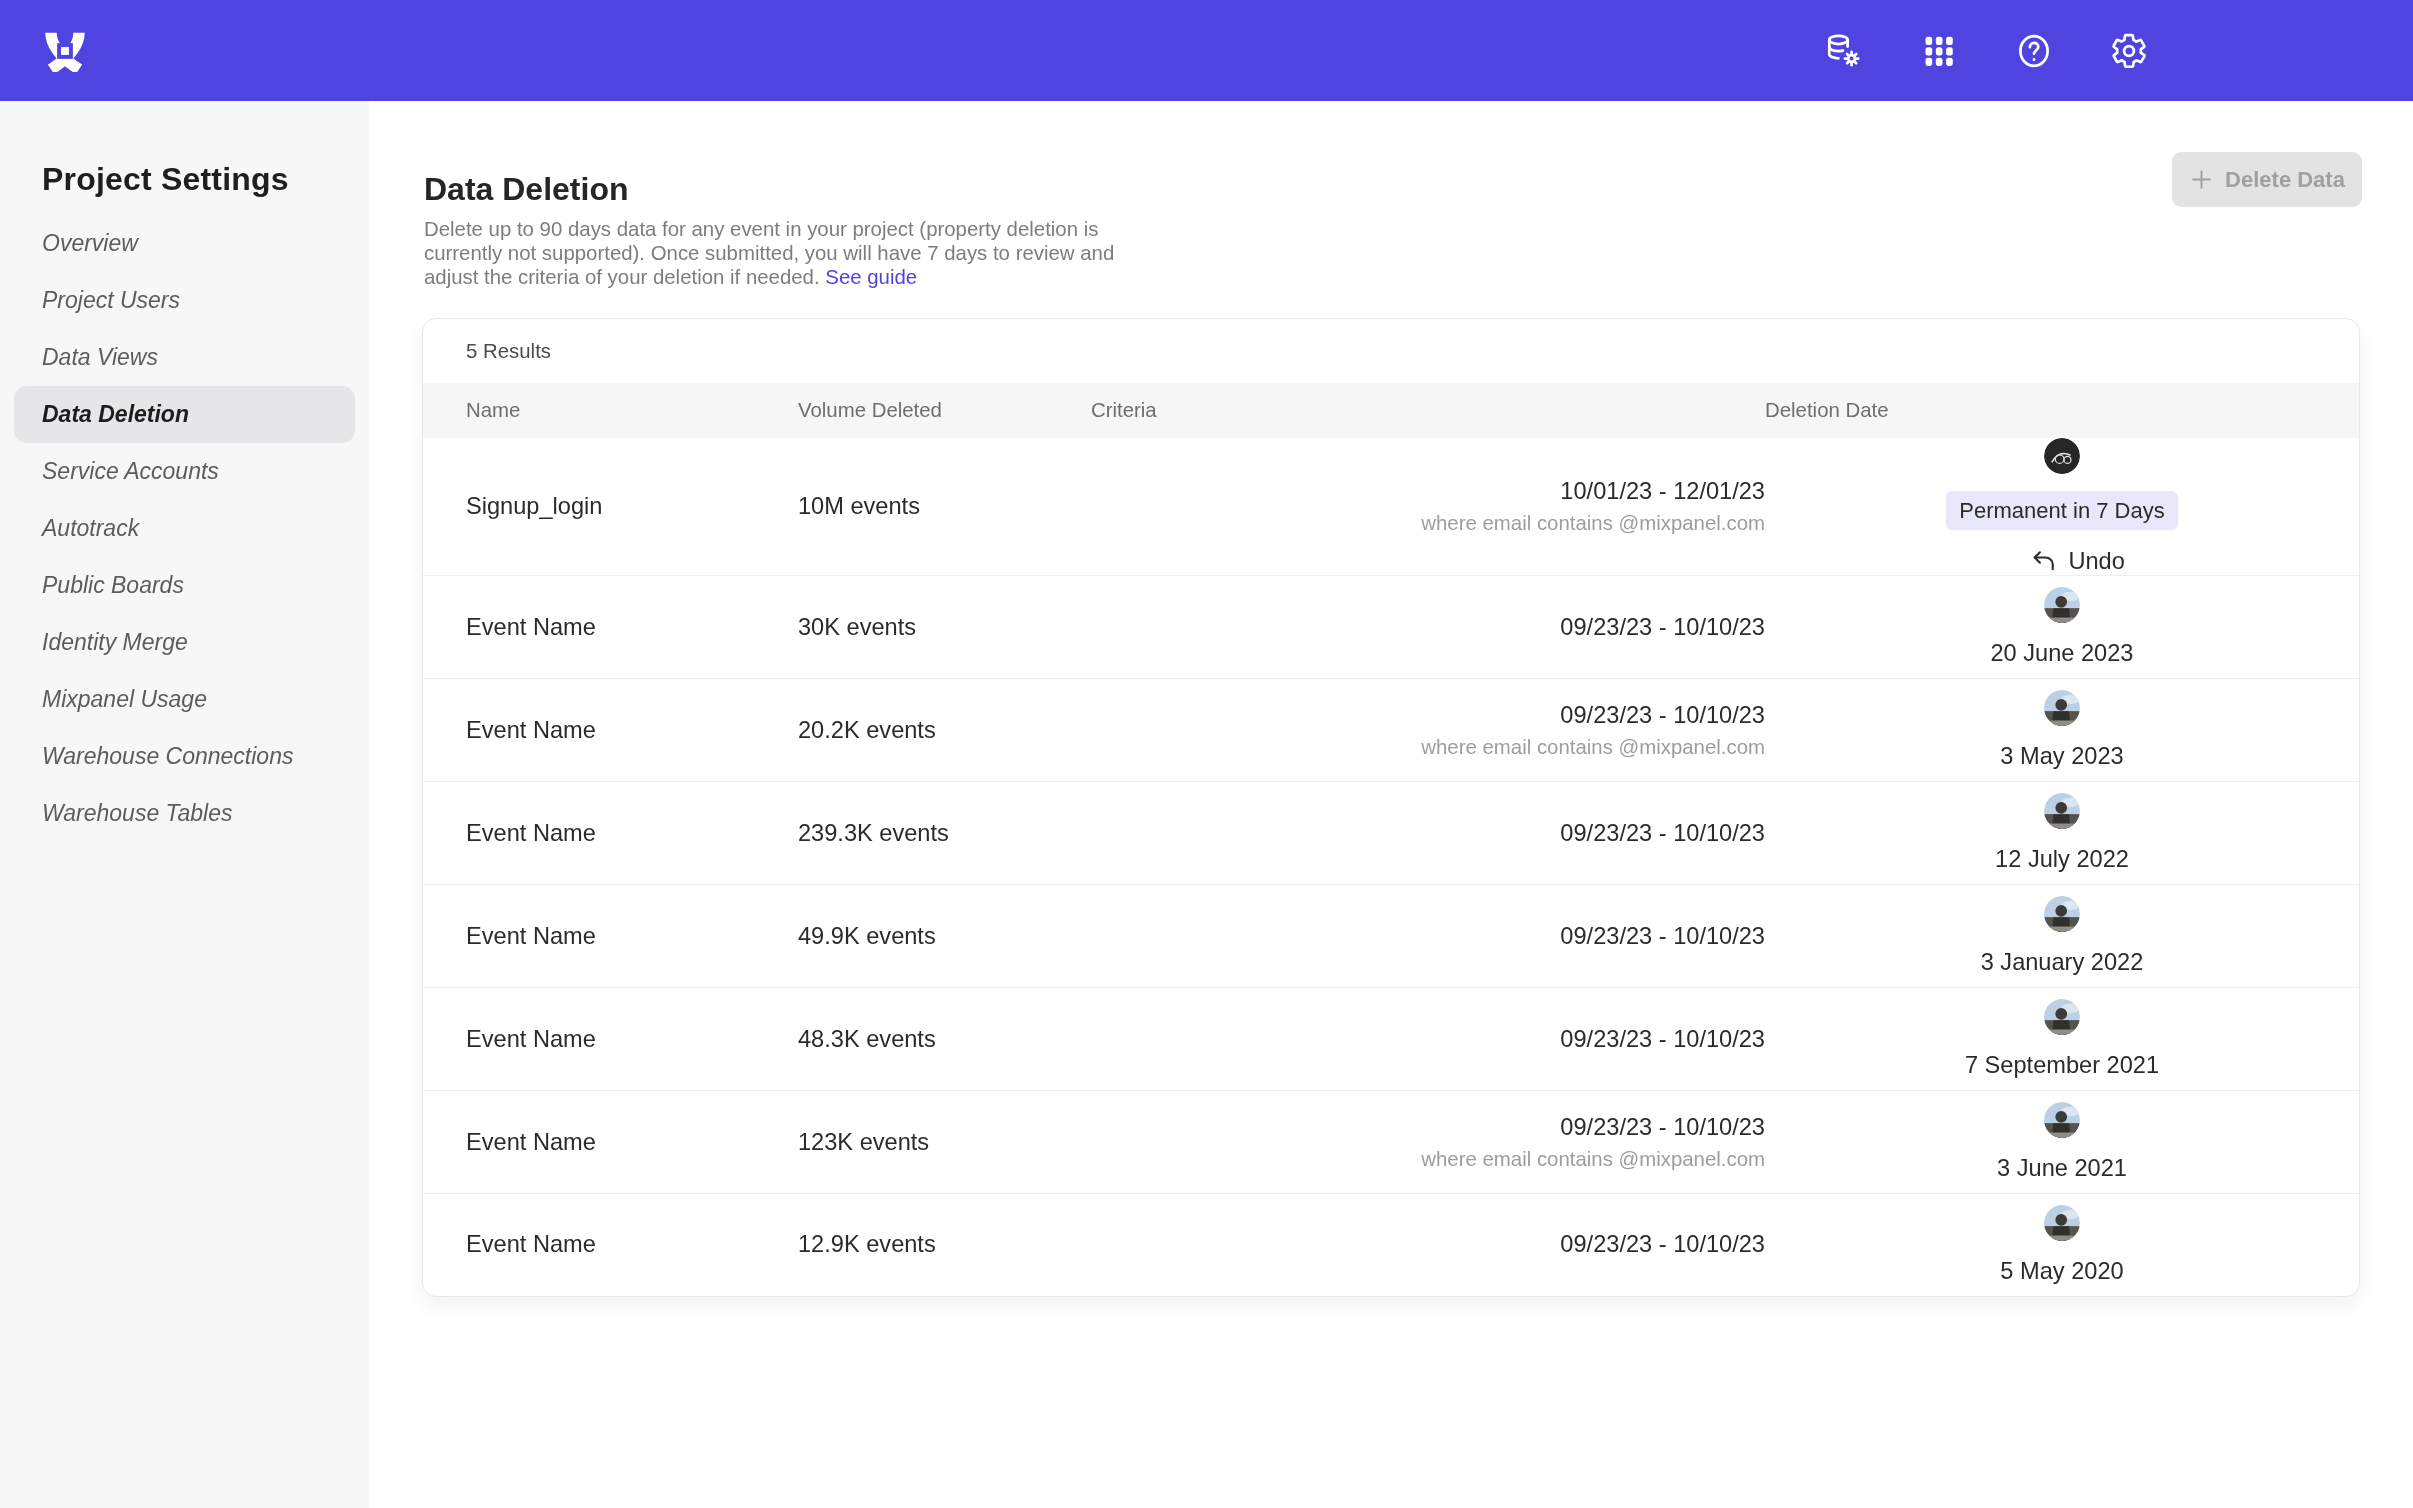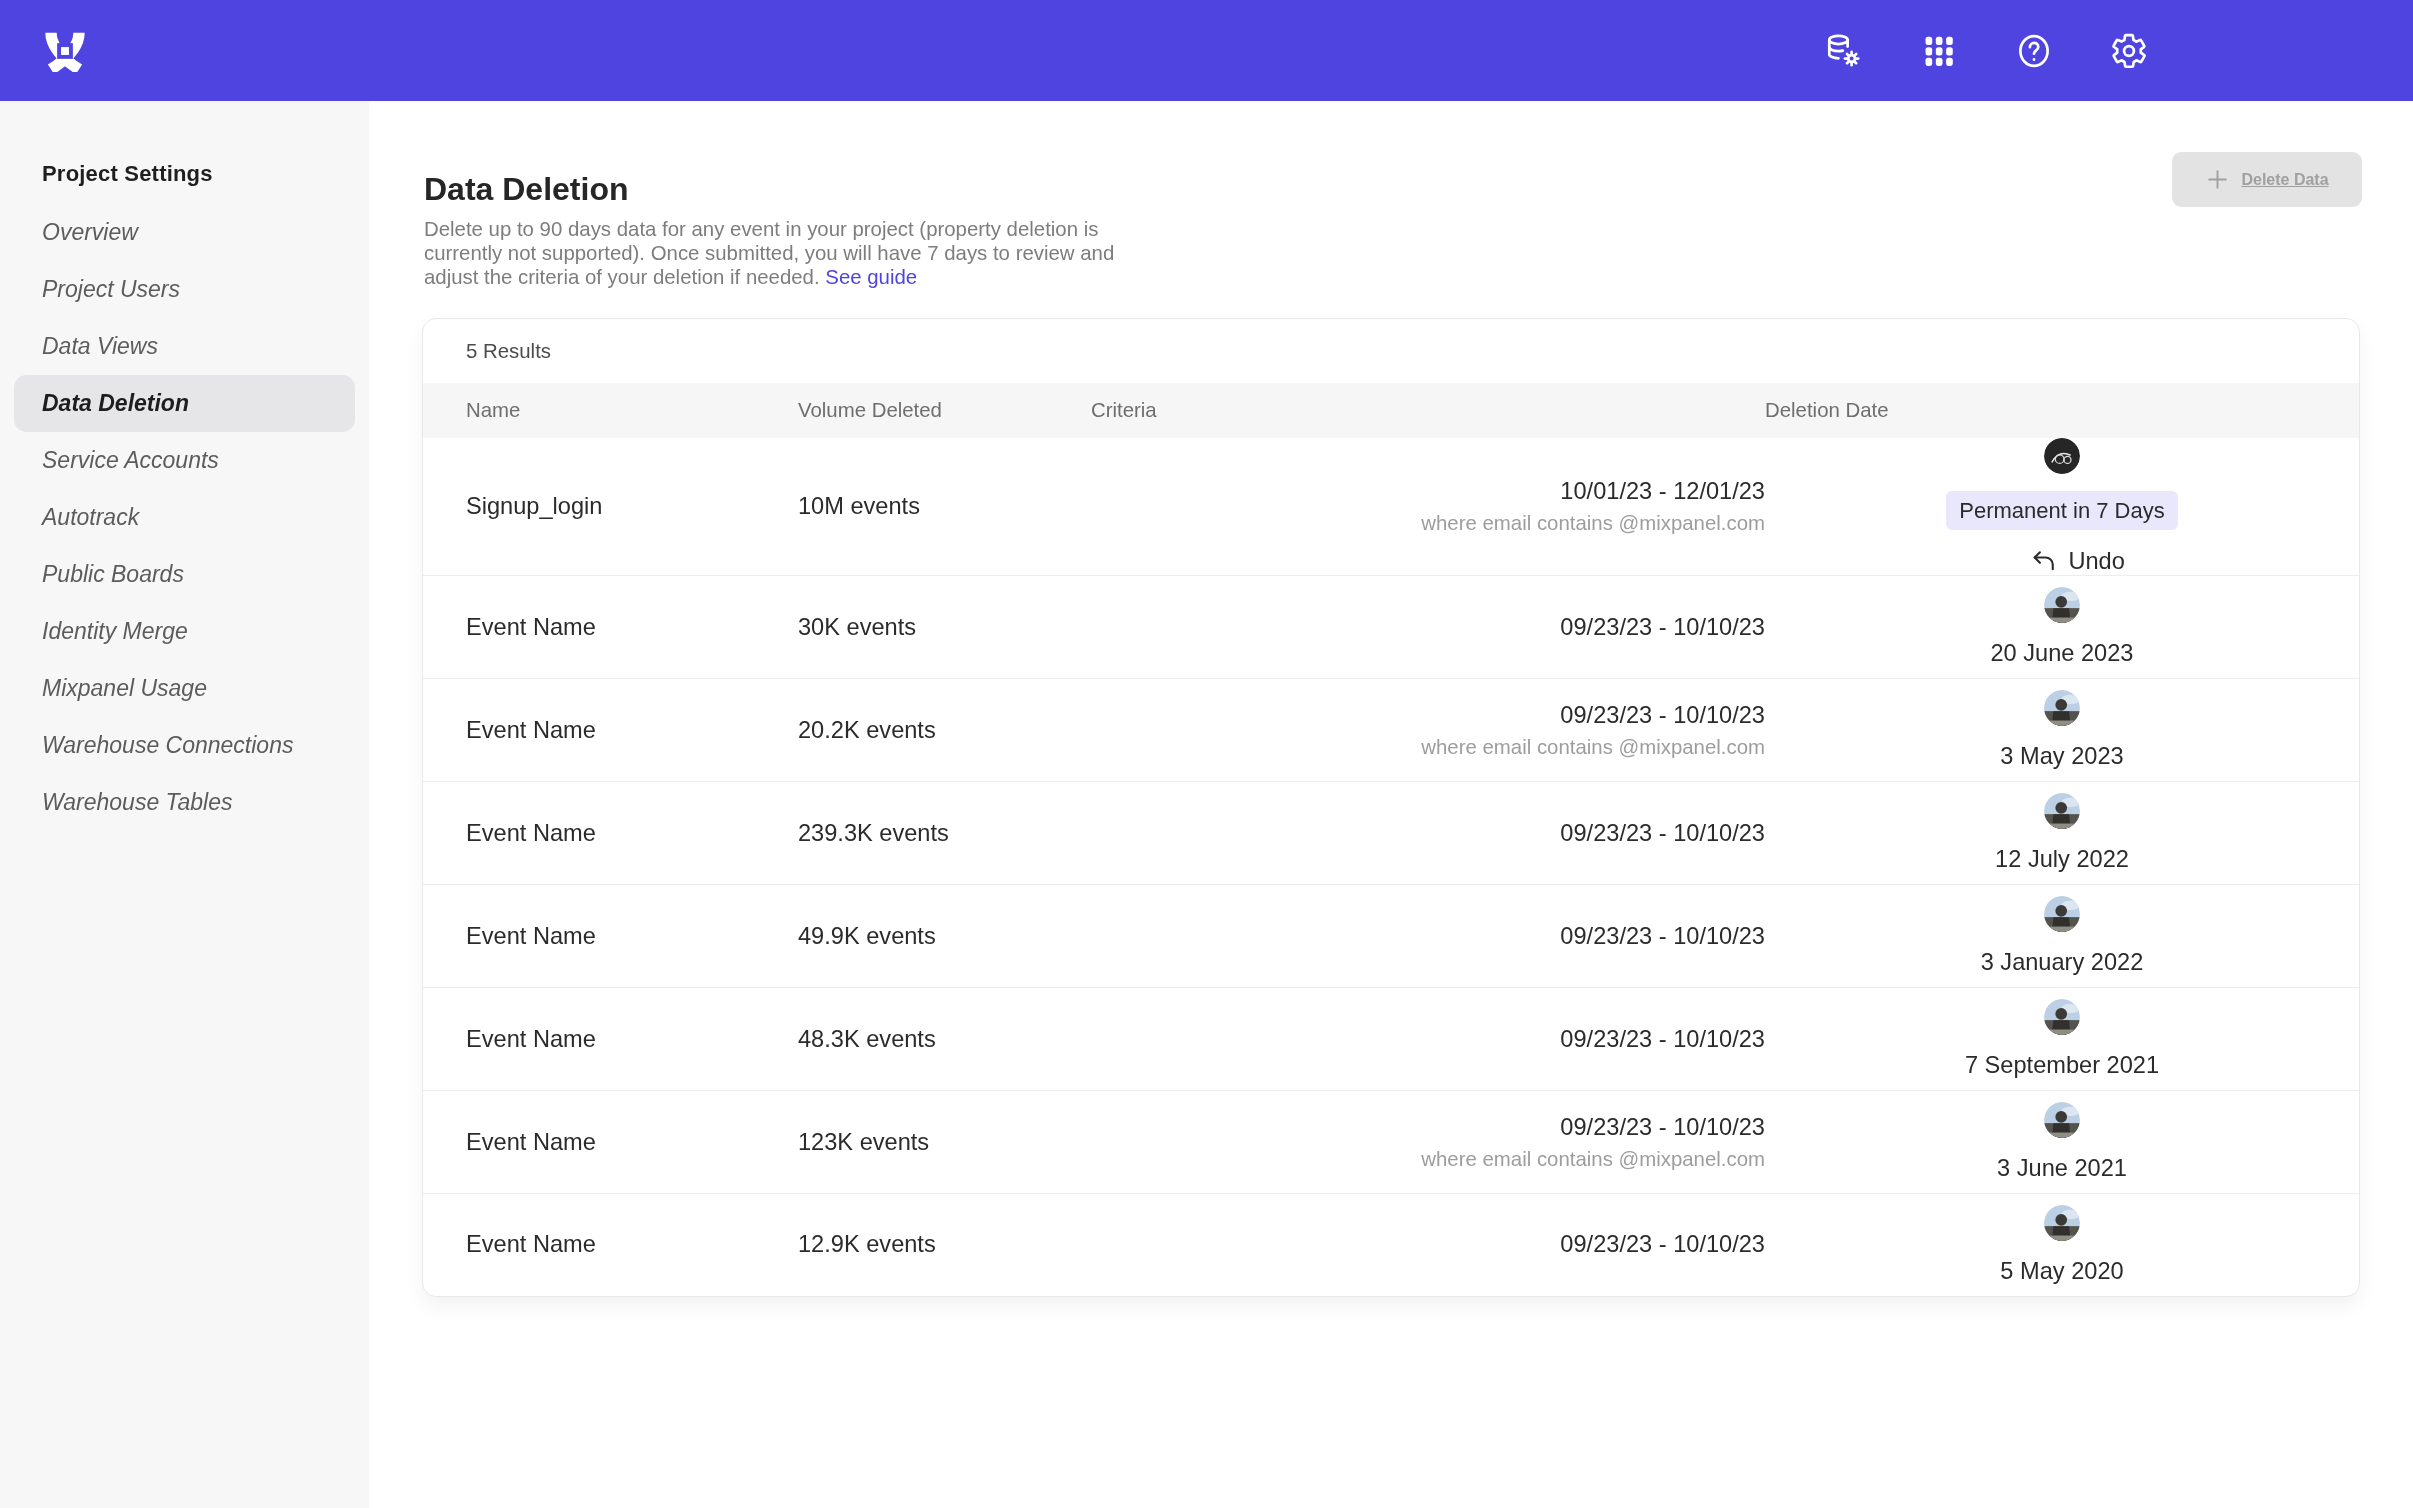--- a/index.html
+++ b/index.html
@@ -17,34 +17,34 @@
 
   
   .topbar{position:absolute;top:0;left:0;width:2413px;height:101px;background:var(--accent);
     display:flex;align-items:center;z-index:5;}
   .logo{margin-left:44px;width:42px;height:42px;display:block;cursor:pointer;}
   .topbar-icons{margin-left:auto;margin-right:265px;display:flex;align-items:center;gap:57px;}
   .tb-icon{width:38px;height:38px;display:block;cursor:pointer;color:#ffffff;}
 
   
   .sidebar{position:absolute;top:101px;left:0;width:369px;bottom:0;background:var(--sidebar-bg);}
-  .sidebar-title{margin:60px 0 0 42px;font-size:22px;font-weight:700;color:#1f1f1f;letter-spacing:0.2px;}
+  .sidebar-title{margin:60px 0 0 42px;font-size:32px;font-weight:700;color:#1f1f1f;letter-spacing:0.2px;}
   .nav{margin-top:17.3px;padding:0 14px;font-style:italic;}
   .nav-item{height:57px;display:flex;align-items:center;padding-left:28px;border-radius:12.6px;
     font-size:23px;color:#5c5c5c;cursor:pointer;white-space:nowrap;}
   .nav-item.selected{background:var(--pill-bg);color:#1d1d1d;font-weight:700;}
 
   
   .main{position:absolute;left:369px;top:101px;right:0;bottom:0;background:#ffffff;}
   .page-title{position:absolute;left:55px;top:49px;font-size:32px;font-weight:700;color:#262626;}
   .page-desc{position:absolute;left:55px;top:96px;width:711px;font-size:20.4px;line-height:24px;color:#7d7d7d;}
   .see-guide{color:var(--accent);text-decoration:none;cursor:pointer;}
   .delete-btn{position:absolute;top:51px;right:51px;width:190px;height:55px;background:#e3e3e3;
-    border:none;border-radius:9.4px;color:#a0a0a0;font-size:16px;font-weight:600;
-    font-family:"Liberation Sans", sans-serif;display:flex;align-items:center;justify-content:center;gap:11px;cursor:default;text-decoration:underline;}
+    border:none;border-radius:9.4px;color:#a0a0a0;font-size:22px;font-weight:600;
+    font-family:"Liberation Sans", sans-serif;display:flex;align-items:center;justify-content:center;gap:11px;cursor:default;}
   .plus-icon{width:25px;height:25px;display:block;color:#a0a0a0;}
 
   
   .card{position:absolute;left:53px;top:217px;width:1938px;height:979px;background:#fff;
     border:0.8px solid #e8e8e8;border-radius:14px;box-shadow:0 9.4px 20.4px rgba(0,0,0,.05);
     overflow:hidden;display:flex;flex-direction:column;}
   .results{height:64px;flex:none;display:flex;align-items:center;padding-left:43px;
     font-size:20.4px;color:#4c4c4c;}
   .thead{height:55px;flex:none;background:var(--thead-bg);display:flex;align-items:center;
     font-size:20.4px;color:#6e6e6e;}

